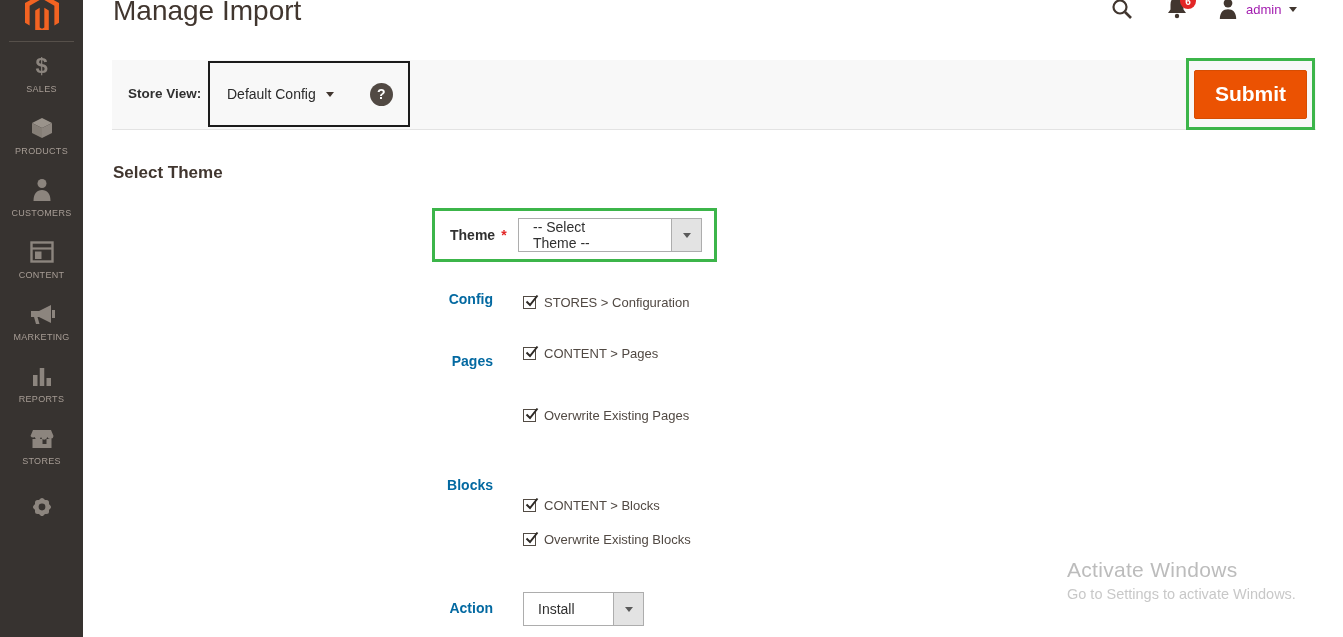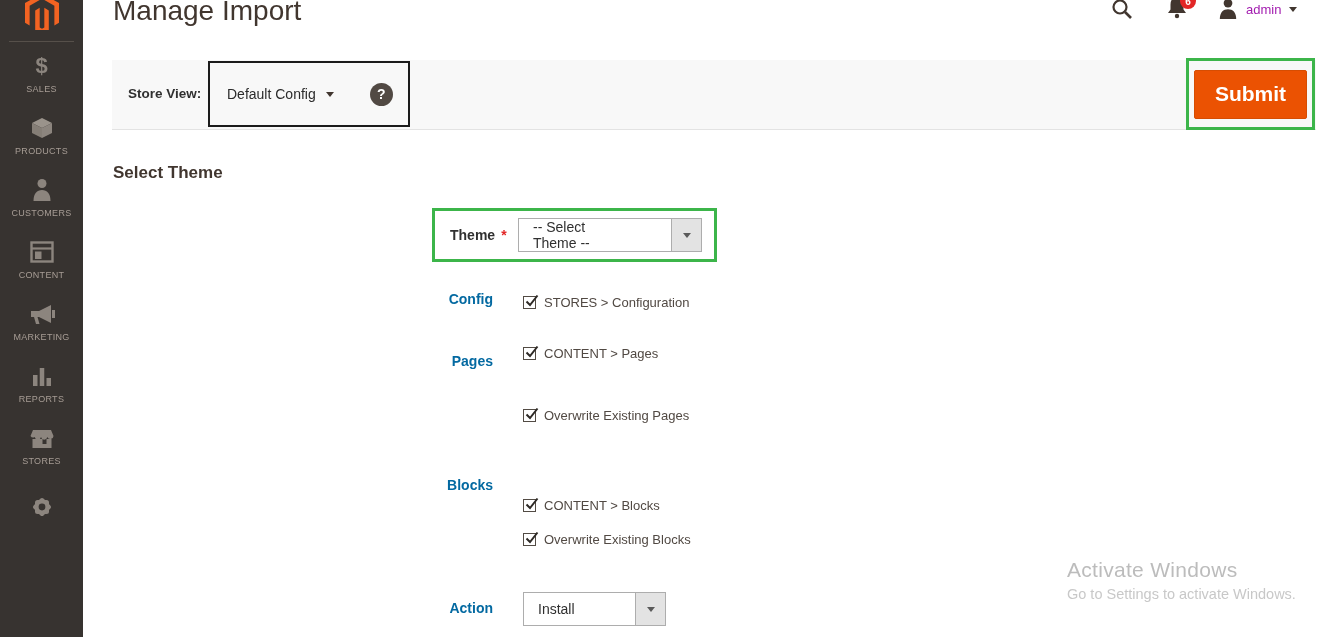--- a/index.html
+++ b/index.html
@@ -44,21 +44,21 @@
   .theme-annotation { position:absolute; left:432px; top:208px; width:285px; height:54px; border:3px solid #3cb54a; background:#fff; display:flex; align-items:center; justify-content:space-between; padding:0 12px 0 15px; }
   .field-label { font-size:14px; font-weight:bold; color:#303030; }
   .req-star { color:#e22626; font-size:14px; font-weight:bold; margin-left:6px; }
 
   .fake-select { display:flex; height:34px; border:1px solid #adadad; background:#fff; align-items:stretch; cursor:pointer; }
   .fs-text { font-size:14px; color:#303030; display:flex; align-items:center; padding:0 12px 0 14px; }
   .fs-arrow { width:30px; background:#e3e3e3; border-left:1px solid #adadad; display:flex; align-items:center; justify-content:center; }
   .fs-arrow .caret-down { border-top-color:#5a5a5a; }
   .theme-select { width:184px;gap:44px; }
   .theme-select .fs-text { flex:1; }
-  .action-select { position:absolute; left:523px; top:592px; width:143px;gap:19px; }
+  .action-select { position:absolute; left:523px; top:592px; width:121px;gap:19px; }
   .action-select .fs-text { flex:1; }
 
   .row-label { position:absolute; width:110px; left:383px; text-align:right; font-size:14px; font-weight:bold; color:#0369a1; }
   .cb-row { position:absolute; left:523px; display:flex; align-items:flex-start; cursor:default; }
   .cb { position:relative; width:13px; height:13px; border:1px solid #524b44; background:#fff; margin-right:8px; margin-top:1px; flex:none; cursor:pointer; }
   .cb svg { position:absolute; left:0px; top:-3px; }
   .cb-label { font-size:13px; color:#514943; }
 
   
   .watermark { position:absolute; left:1067px; top:558px; color:#bcbcbc; }

